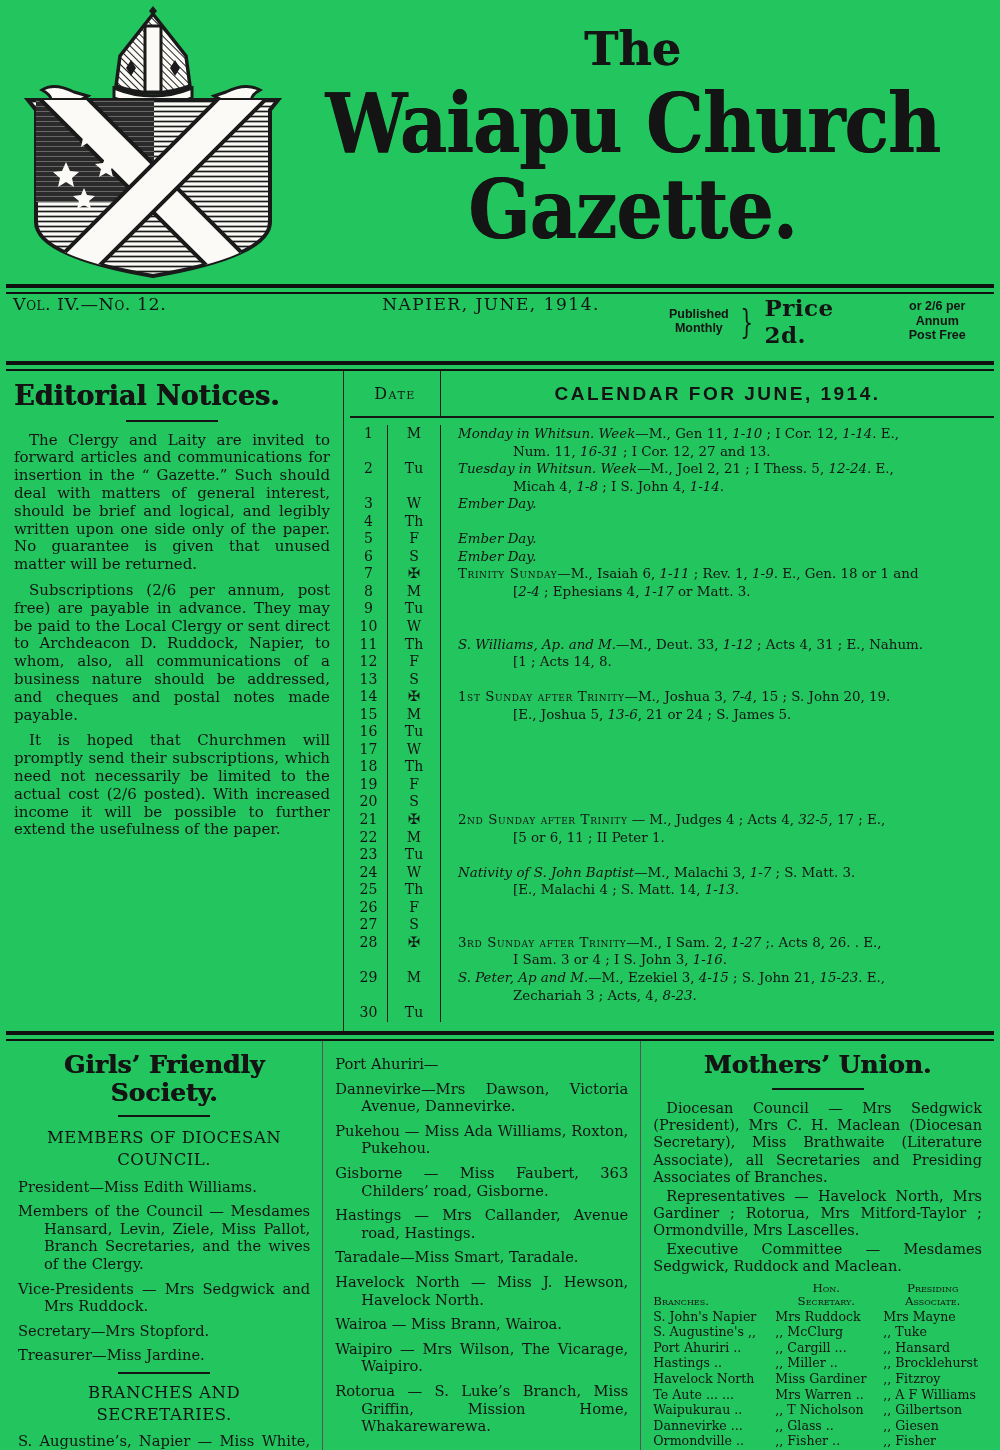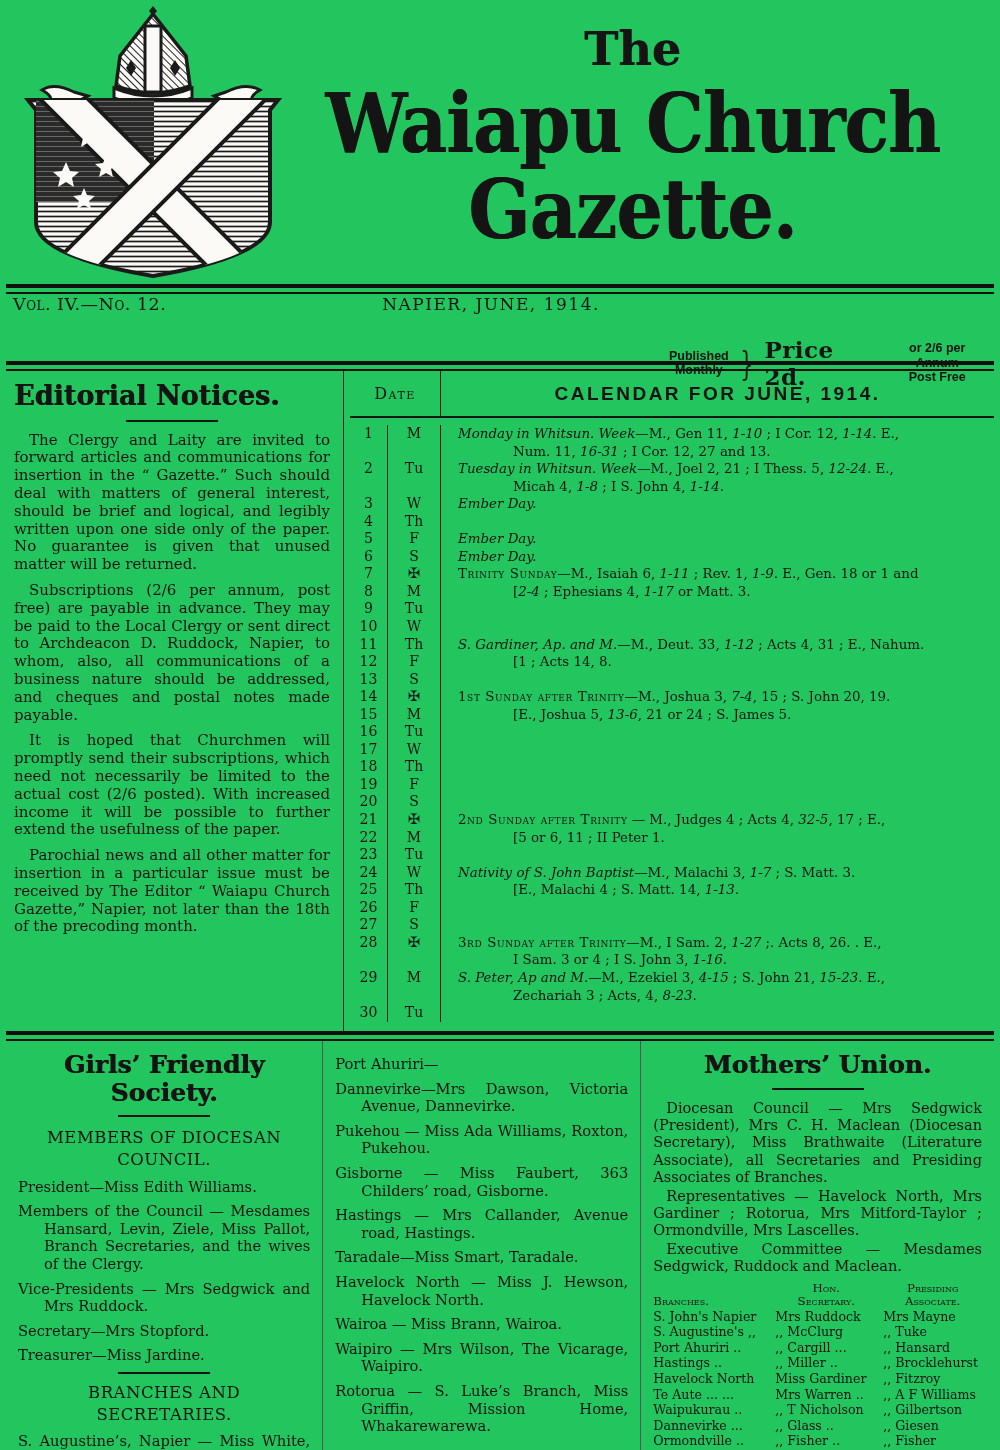--- a/index.html
+++ b/index.html
@@ -11,21 +11,21 @@
   .mast-text{margin-left:265px;text-align:center;}
   .blackletter{font-family:"DejaVu Serif",serif;font-weight:bold;text-shadow:0.6px 0 currentColor;}
   .mast-the{font-size:46px;padding-top:26px;line-height:1;}
   .mast-title{font-size:73px;line-height:1.05;margin-top:8px;letter-spacing:-1px;transform:scaleY(1.12);transform-origin:top;}
   
   .double-rule{border-top:4px solid #101010;border-bottom:2px solid #101010;height:4px;margin:0 6px;}
   
   .issue-row{display:flex;align-items:flex-start;height:67px;padding:0 13px;}
   .vol{width:300px;font-size:17.5px;font-variant:small-caps;letter-spacing:.5px;}
   .place{flex:1;text-align:center;font-size:17px;letter-spacing:1.5px;}
-  .price-block{display:flex;align-items:center;gap:7px;justify-content:flex-end;width:318px;margin-top:42px;}
+  .price-block{display:flex;align-items:center;gap:7px;justify-content:flex-end;width:318px;}
   .pub,.annum{font-size:12.5px;font-weight:bold;line-height:1.15;font-family:"Liberation Sans",sans-serif;text-align:center;}
   .brace{font-size:34px;font-weight:normal;transform:scaleX(.6);}
   .price{font-size:23px;font-weight:bold;letter-spacing:.5px;}
   
   .main{display:flex;height:660px;margin:0 6px;}
   .editorial{width:338px;padding:6px 13px 0 8px;border-right:1.5px solid #222;box-sizing:border-box;}
   .ed-title{font-size:27px;text-align:left;margin:4px 0 2px;line-height:1.1;}
   .rule-short{width:92px;border-top:2.5px solid #141414;margin:9px auto 10px;}
   .ed-par{font-size:15px;line-height:17.8px;text-align:justify;text-indent:15px;margin:0 0 8px;}
   .calendar{flex:1;display:flex;flex-direction:column;padding-left:6px;}
@@ -145,21 +145,20 @@
   <div class="double-rule"></div>
 
   <main class="main">
     <section class="editorial">
       <h2 class="blackletter ed-title">Editorial Notices.</h2>
       <div class="rule-short"></div>
       <div id="ed-paras">
           <p class="ed-par">The Clergy and Laity are invited to forward articles and communications for insertion in the “ Gazette.” Such should deal with matters of general interest, should be brief and logical, and legibly written upon one side only of the paper.  No guarantee is given that unused matter will be returned.</p>
           <p class="ed-par">Subscriptions (2/6 per annum, post free) are payable in advance. They may be paid to the Local Clergy or sent direct to Archdeacon D. Ruddock, Napier, to whom, also, all communications of a business nature should be addressed, and cheques and postal notes made payable.</p>
           <p class="ed-par">It is hoped that Churchmen will promptly send their subscriptions, which need not necessarily be limited to the actual cost (2/6 posted). With increased income it will be possible to further extend the usefulness of the paper.</p>
-          <p class="ed-par">Parochial news and all other matter for insertion in a particular issue must be received by The Editor “ Waiapu Church Gazette,” Napier, not later than the 18th of the precoding month.</p>
         </div>
     </section>
 
     <section class="calendar">
       <div class="cal-header">
         <div class="cal-date-h">Date</div>
         <div class="cal-title">CALENDAR FOR JUNE, 1914.</div>
       </div>
       <div class="cal-body" id="cal-body">
           <div class="cal-line">
@@ -218,21 +217,21 @@
     <span class="cal-t"></span>
   </div>
           <div class="cal-line">
     <span class="cal-n">10</span>
     <span class="cal-d">W</span>
     <span class="cal-t"></span>
   </div>
           <div class="cal-line">
     <span class="cal-n">11</span>
     <span class="cal-d">Th</span>
-    <span class="cal-t"><span class="lead-i">S. Gardiner, Ap. and M.</span>—M., Deut. 33, <i>1-12</i> ;  Acts 4, 31 ;  E.,  Nahum.</span>
+    <span class="cal-t"><span class="lead-i">S. Williams, Ap. and M.</span>—M., Deut. 33, <i>1-12</i> ;  Acts 4, 31 ;  E.,  Nahum.</span>
   </div>
           <div class="cal-line">
     <span class="cal-n">12</span>
     <span class="cal-d">F</span>
     <span class="cal-t ind">[1 ;  Acts 14, 8.</span>
   </div>
           <div class="cal-line">
     <span class="cal-n">13</span>
     <span class="cal-d">S</span>
     <span class="cal-t"></span>

